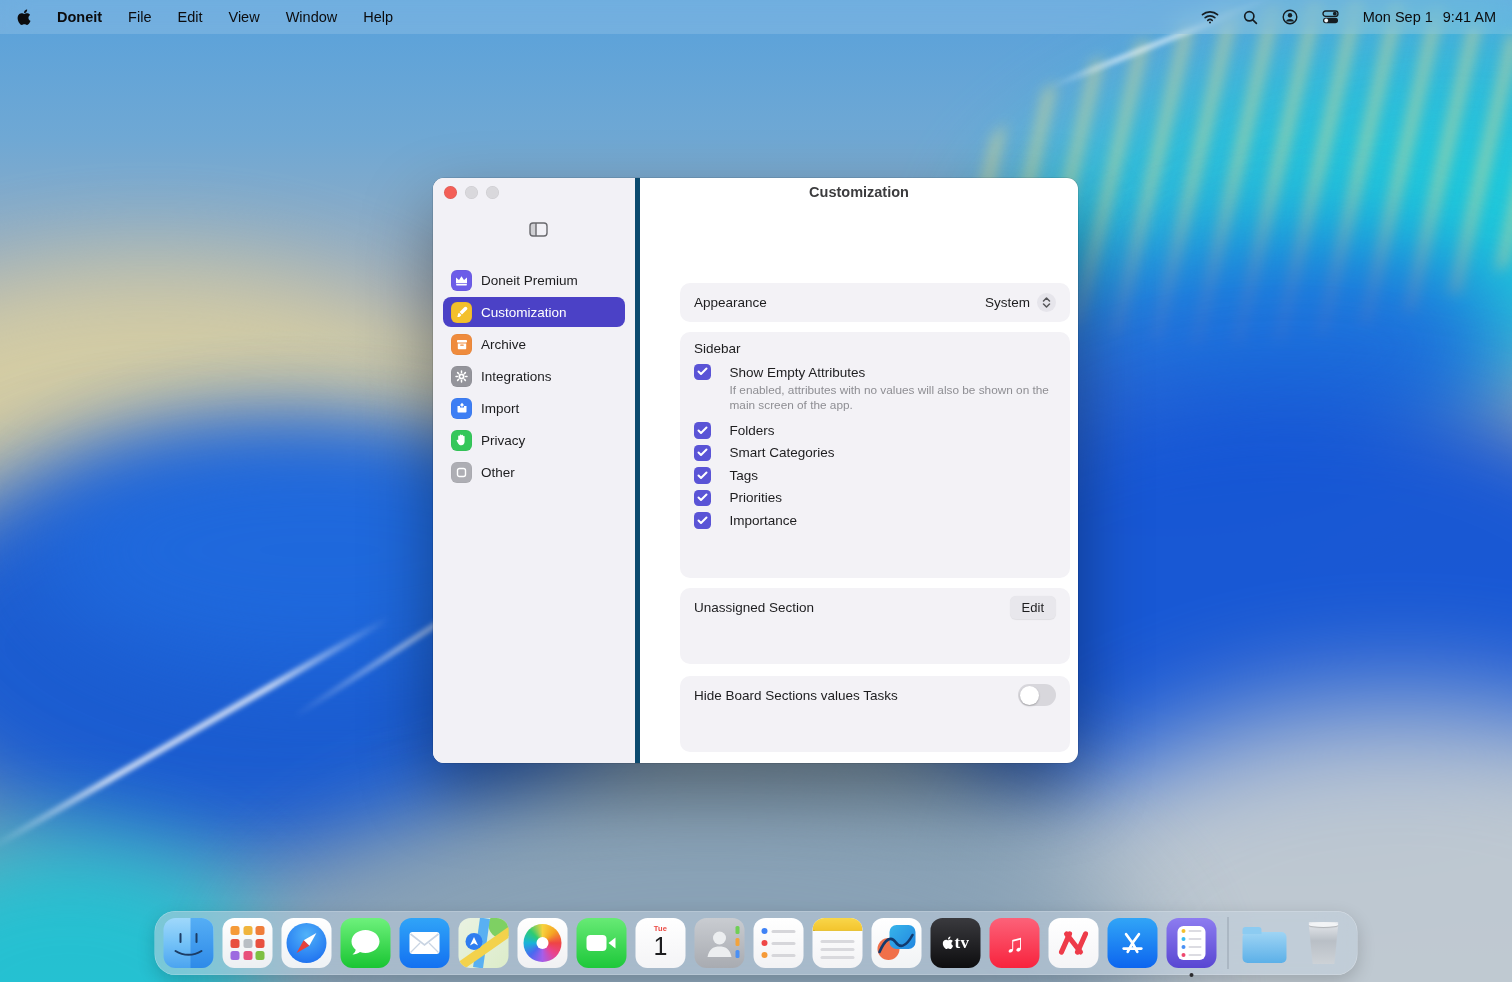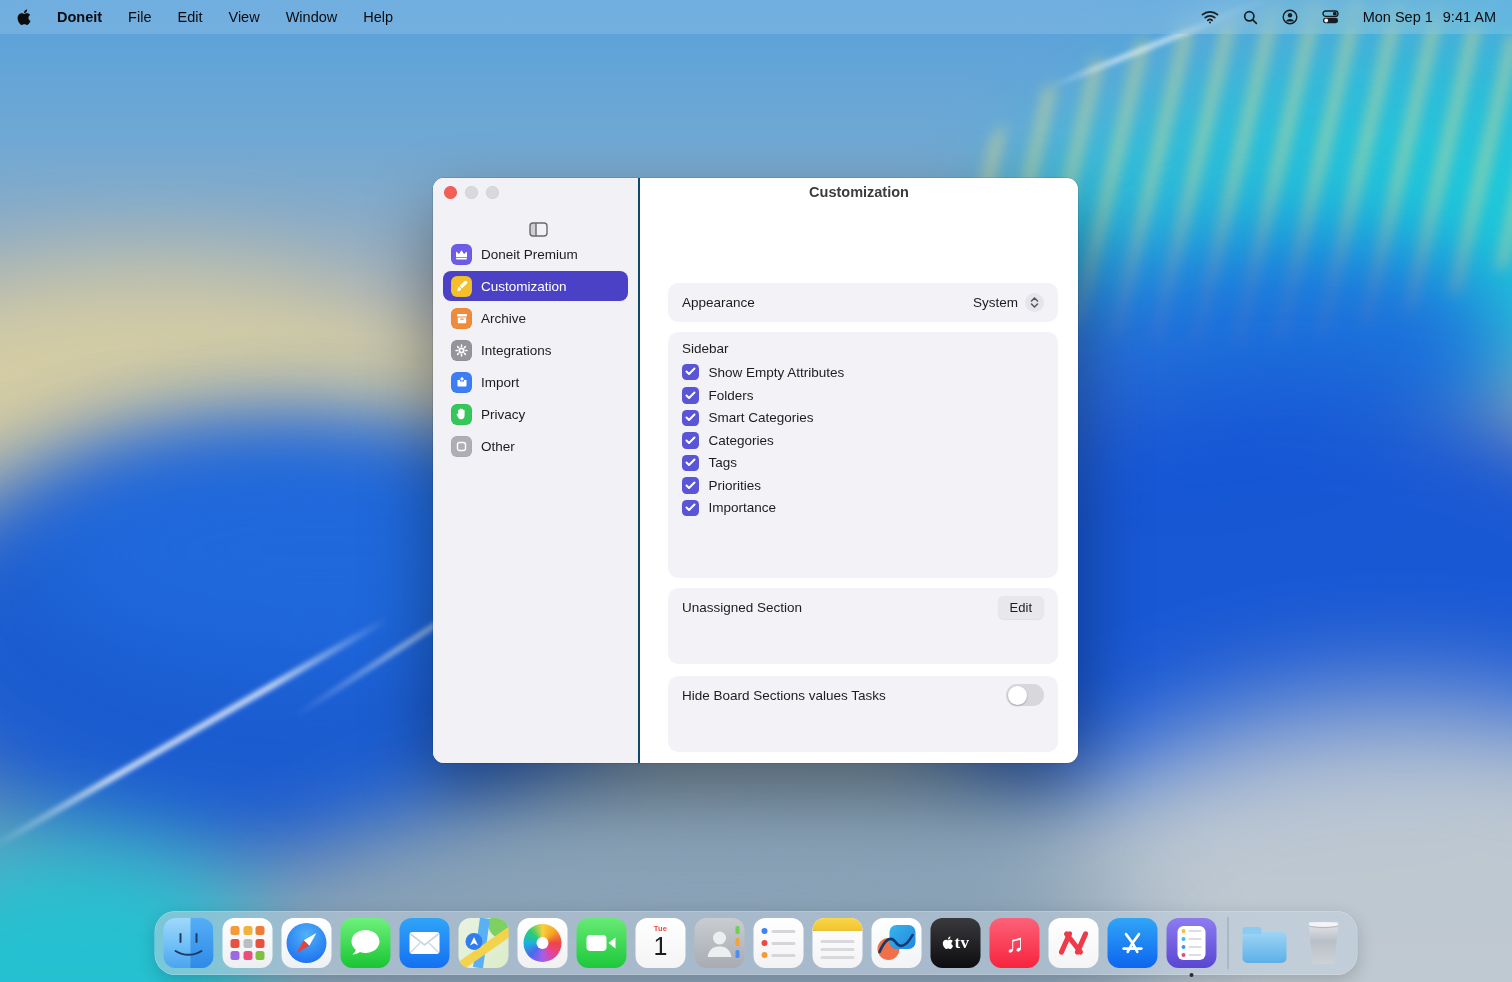--- a/index.html
+++ b/index.html
@@ -44,48 +44,48 @@
   .mb-clock { font-size:14.5px; font-weight:500; display:flex; gap:10px; }
 
   
   .swindow { position:absolute; left:433px; top:178px; width:645px; height:585px; border-radius:11px;
     background:#ffffff; box-shadow:0 30px 70px rgba(0,0,0,.38), 0 0 0 .5px rgba(0,0,0,.18); display:flex; overflow:hidden; z-index:4; }
   .traffic { position:absolute; left:11px; top:8px; display:flex; gap:8px; z-index:3; }
   .tl-dot { width:13px; height:13px; border-radius:50%; }
   .tl-close { background:#f35f57; box-shadow:inset 0 0 0 .5px rgba(0,0,0,.12); }
   .tl-dim { background:#d9d8dc; box-shadow:inset 0 0 0 .5px rgba(0,0,0,.08); }
 
-  .sidebar { position:relative; width:207px; height:100%; background:#f2f1f6; border-right:2px solid #0c4a6e; padding-top:16px; }
+  .sidebar { position:relative; width:207px; height:100%; background:#f2f1f6; border-right:5px solid #0c4a6e; padding-top:42px; }
   .sb-toggle { position:absolute; left:96px; top:44px; opacity:.75; }
   .sb-list { list-style:none; margin-top:45px; padding:0 10px; }
   .sb-item { display:flex; align-items:center; gap:9px; height:30px; margin-bottom:2px; padding:0 8px; border-radius:8px;
     font-size:13.5px; color:#1d1d1f; }
   .sb-item.selected { background:#4b41c6; color:#ffffff; }
   .sb-ic { width:21px; height:21px; border-radius:6px; display:flex; align-items:center; justify-content:center; flex:none;
     box-shadow:inset 0 0 0 .5px rgba(0,0,0,.06); }
 
   .content { position:relative; flex:1; height:100%; }
   .win-title { position:absolute; top:6px; left:0; width:100%; text-align:center; font-size:14.5px; font-weight:bold; color:#3c3c3e; }
 
-  .group { position:absolute; left:28px; width:390px; background:#f3f2f6; border-radius:10px; }
+  .group { position:absolute; left:40px; width:390px; background:#f3f2f6; border-radius:10px; }
   .g-appearance { top:105px; height:39px; }
   .g-sidebar { top:154px; height:246px; padding:9px 14px; }
   .g-timeline { top:410px; height:76px; }
   .g-toggles { top:498px; height:76px; }
 
   .grow { display:flex; align-items:center; justify-content:space-between; height:38px; padding:0 14px; }
   .grow + .grow { border-top:1px solid #e6e5ea; height:37px;gap:36px; }
   .glabel { font-size:13.5px; color:#1d1d1f; }
   .gheader { font-size:13.5px; color:#1d1d1f; margin-bottom:7px; }
 
   .select { display:flex; align-items:center; gap:7px; }
   .select-val { font-size:13.5px; color:#1d1d1f; }
   .select-chev { width:19px; height:19px; border-radius:50%; background:#e6e5eb; display:flex; align-items:center; justify-content:center; }
 
-  .opt-row { display:flex; align-items:flex-start; gap:10px; margin-bottom:5.5px; }
+  .opt-row { display:flex; align-items:flex-start; gap:19px; margin-bottom:5.5px; }
   .checkbox { width:16.5px; height:16.5px; border-radius:4.5px; background:#5a54d6; flex:none; display:flex; align-items:center; justify-content:center; margin-top:.5px; }
   .opt-label { font-size:13.5px; color:#1d1d1f; line-height:17px; }
   .opt-desc { font-size:11.8px; color:#8e8e93; line-height:14.5px; max-width:335px; margin:2px 0 4px 0; }
 
   .btn { background:#e8e7ec; border:none; border-radius:6px; padding:4px 12px; font-size:13px; color:#1d1d1f;
     font-family:"Liberation Sans","DejaVu Sans",sans-serif; box-shadow:0 .5px 1px rgba(0,0,0,.08); }
 
   .toggle { width:38px; height:22px; border-radius:11px; background:#d8d7dc; position:relative; flex:none; }
   .toggle .knob { position:absolute; left:1.5px; top:1.5px; width:19px; height:19px; border-radius:50%; background:#ffffff;
     box-shadow:0 1px 2px rgba(0,0,0,.25); }
@@ -339,45 +339,38 @@
         <div class="gheader">Sidebar</div>
 
         <div class="opt-row">
           <span class="checkbox">
               <svg width="11" height="9" viewBox="0 0 11 9" fill="none" stroke="#ffffff" stroke-width="2" stroke-linecap="round" stroke-linejoin="round">
                 <path d="M1.5 4.5 L4 7 L9.5 1.5"></path>
               </svg>
             </span>
           <span>
             <span class="opt-label">Show Empty Attributes</span>
+            <div class="opt-desc">If enabled, attributes with no values will also be shown on the main screen of the app.</div>
           </span>
         </div>
         <div class="opt-row">
           <span class="checkbox">
               <svg width="11" height="9" viewBox="0 0 11 9" fill="none" stroke="#ffffff" stroke-width="2" stroke-linecap="round" stroke-linejoin="round">
                 <path d="M1.5 4.5 L4 7 L9.5 1.5"></path>
               </svg>
             </span>
           <span class="opt-label">Folders</span>
         </div>
         <div class="opt-row">
           <span class="checkbox">
               <svg width="11" height="9" viewBox="0 0 11 9" fill="none" stroke="#ffffff" stroke-width="2" stroke-linecap="round" stroke-linejoin="round">
                 <path d="M1.5 4.5 L4 7 L9.5 1.5"></path>
               </svg>
             </span>
           <span class="opt-label">Smart Categories</span>
-        </div>
-        <div class="opt-row">
-          <span class="checkbox">
-              <svg width="11" height="9" viewBox="0 0 11 9" fill="none" stroke="#ffffff" stroke-width="2" stroke-linecap="round" stroke-linejoin="round">
-                <path d="M1.5 4.5 L4 7 L9.5 1.5"></path>
-              </svg>
-            </span>
-          <span class="opt-label">Categories</span>
         </div>
         <div class="opt-row">
           <span class="checkbox">
               <svg width="11" height="9" viewBox="0 0 11 9" fill="none" stroke="#ffffff" stroke-width="2" stroke-linecap="round" stroke-linejoin="round">
                 <path d="M1.5 4.5 L4 7 L9.5 1.5"></path>
               </svg>
             </span>
           <span class="opt-label">Tags</span>
         </div>
         <div class="opt-row">

